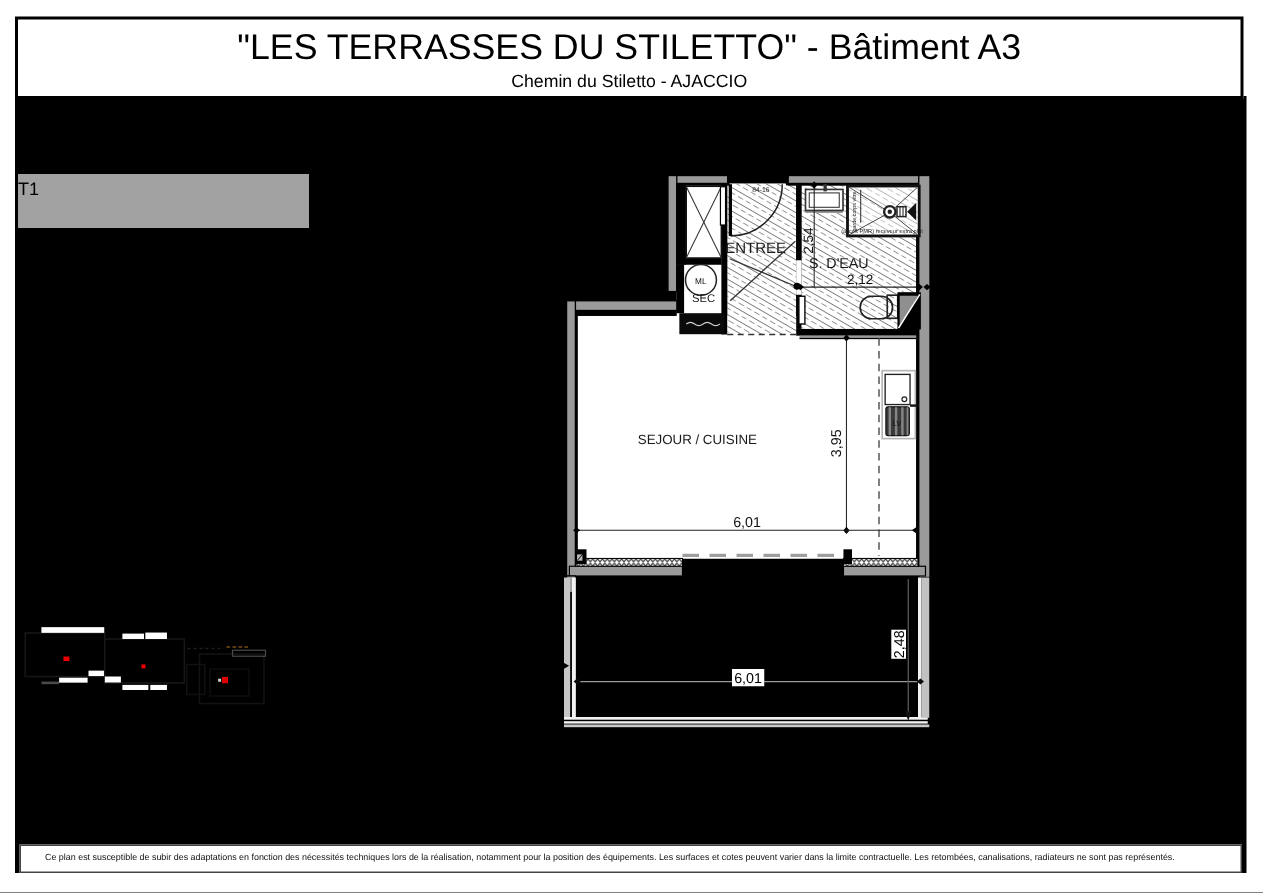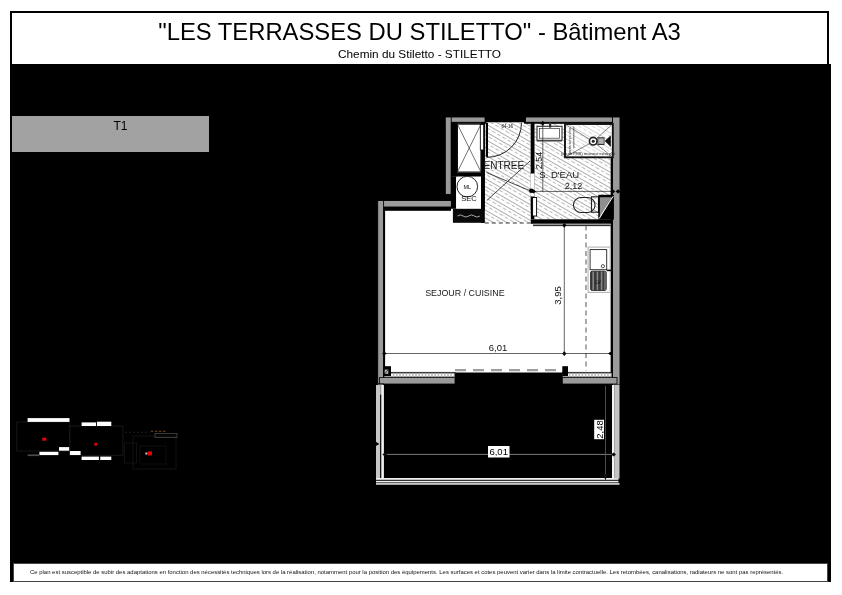--- a/index.html
+++ b/index.html
@@ -8,24 +8,24 @@
 </style>
 </head>
 <body>
 
 <div class="abs" style="left:10px;top:64px;width:821px;height:518px;background:#000;"></div>
 
 <div class="abs" style="left:10px;top:11px;width:815px;height:51px;background:#fff;border:2px solid #000;text-align:center;">
 
   <div style="font-size:23.8px;color:#000;margin-top:4.5px;">"LES TERRASSES DU STILETTO" - Bâtiment A3</div>
 
-  <div style="font-size:11.8px;color:#000;margin-top:1px;">Chemin du Stiletto - STILETTO</div>
+  <div style="font-size:11.8px;color:#000;margin-top:1px;">Chemin du Stiletto - AJACCIO</div>
 </div>
 
-<div class="abs" style="left:12px;top:116px;width:177px;height:36px;background:#a2a2a2;text-align:center;padding-left:20px;">
+<div class="abs" style="left:12px;top:116px;width:194px;height:36px;background:#a2a2a2;text-align:left;">
   <div style="font-size:12px;margin-top:3px;">T1</div>
 </div>
 
 <div class="abs" style="left:0;top:0;width:842px;height:595px;">
 <svg width="842" height="595" viewBox="0 0 842 595" xmlns="http://www.w3.org/2000/svg">
 <defs>
   <pattern id="hatch" patternUnits="userSpaceOnUse" width="12" height="6.8" patternTransform="rotate(30 0 0)">
     <line x1="0" y1="0" x2="12" y2="0" stroke="#343434" stroke-width="0.8"></line>
     <line x1="0" y1="3.4" x2="12" y2="3.4" stroke="#7d7d7d" stroke-width="0.55" stroke-dasharray="3.5 2.2"></line>
   </pattern>

